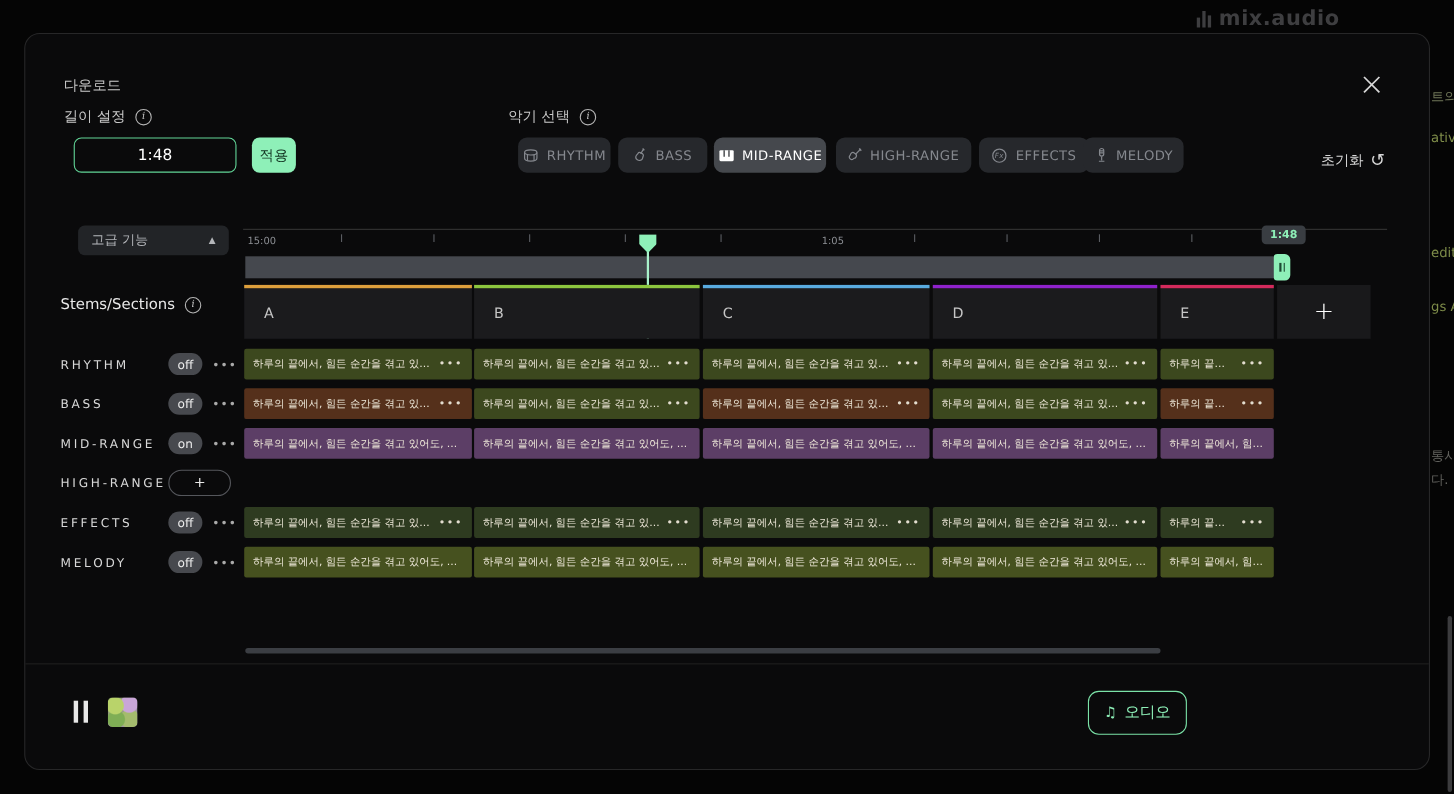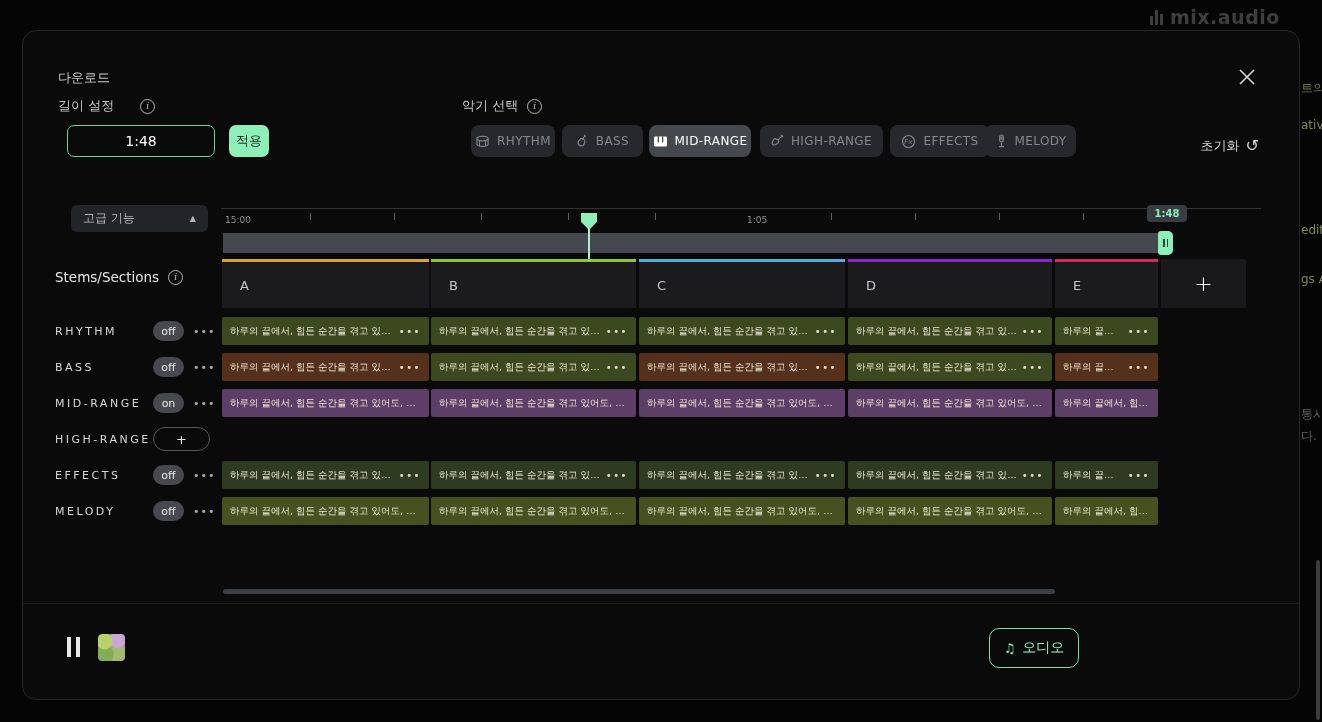--- a/index.html
+++ b/index.html
@@ -2,21 +2,21 @@
 <html><head>
 <meta charset="utf-8">
 <style>
   * { margin:0; padding:0; box-sizing:border-box; }
   html,body { width:1322px; height:722px; background:#000; overflow:hidden;
     font-family:"DejaVu Sans","Liberation Sans",sans-serif; }
   .abs { position:absolute; }
 
   
   #bg-layer { position:absolute; inset:0; background:#050505; }
-  #bg-logo { position:absolute; top:6px; left:1150px; color:#3e3e40; font-size:19px;
+  #bg-logo { position:absolute; top:6px; left:1088px; color:#3e3e40; font-size:19px;
     font-weight:bold; letter-spacing:0.5px; display:flex; align-items:center; gap:7px; }
   #bg-logo .eq { display:flex; gap:2px; align-items:flex-end; height:16px; }
   #bg-logo .eq i { width:3px; background:#3e3e40; display:block; }
   .edge-frag { position:absolute; left:1301px; font-size:12px; white-space:nowrap; }
   #bg-scrollbar { position:absolute; left:1316px; top:560px; width:4px; height:160px;
     background:#3c3c3e; border-radius:2px; }
 
   
   #modal { position:absolute; left:22px; top:30px; width:1278px; height:670px;
     background:#0a0a0b; border:1px solid #272728; border-radius:14px; }
@@ -148,21 +148,21 @@
 
 <div id="modal">
 
   <div class="abs label-sm" style="left:35px; top:38px;font-family:Liberation Mono, monospace;">다운로드</div>
 
   <svg id="close-btn" viewBox="0 0 20 20">
     <line x1="3" y1="3" x2="17" y2="17" stroke="#d8d8d8" stroke-width="1.6"></line>
     <line x1="17" y1="3" x2="3" y2="17" stroke="#d8d8d8" stroke-width="1.6"></line>
   </svg>
 
-  <div class="abs" style="left:35px; top:66px; display:flex; gap:26px; align-items:center;">
+  <div class="abs" style="left:35px; top:66px; display:flex; gap:9px; align-items:center;">
     <span class="label-sm">길이 설정</span>
     <span class="info-icon">i</span>
   </div>
   <input id="length-input" value="1:48" style="">
   <button id="apply-btn">적용</button>
 
   <div class="abs" style="left:439px; top:66px; display:flex; gap:9px; align-items:center;">
     <span class="label-sm">악기 선택</span>
     <span class="info-icon">i</span>
   </div>

